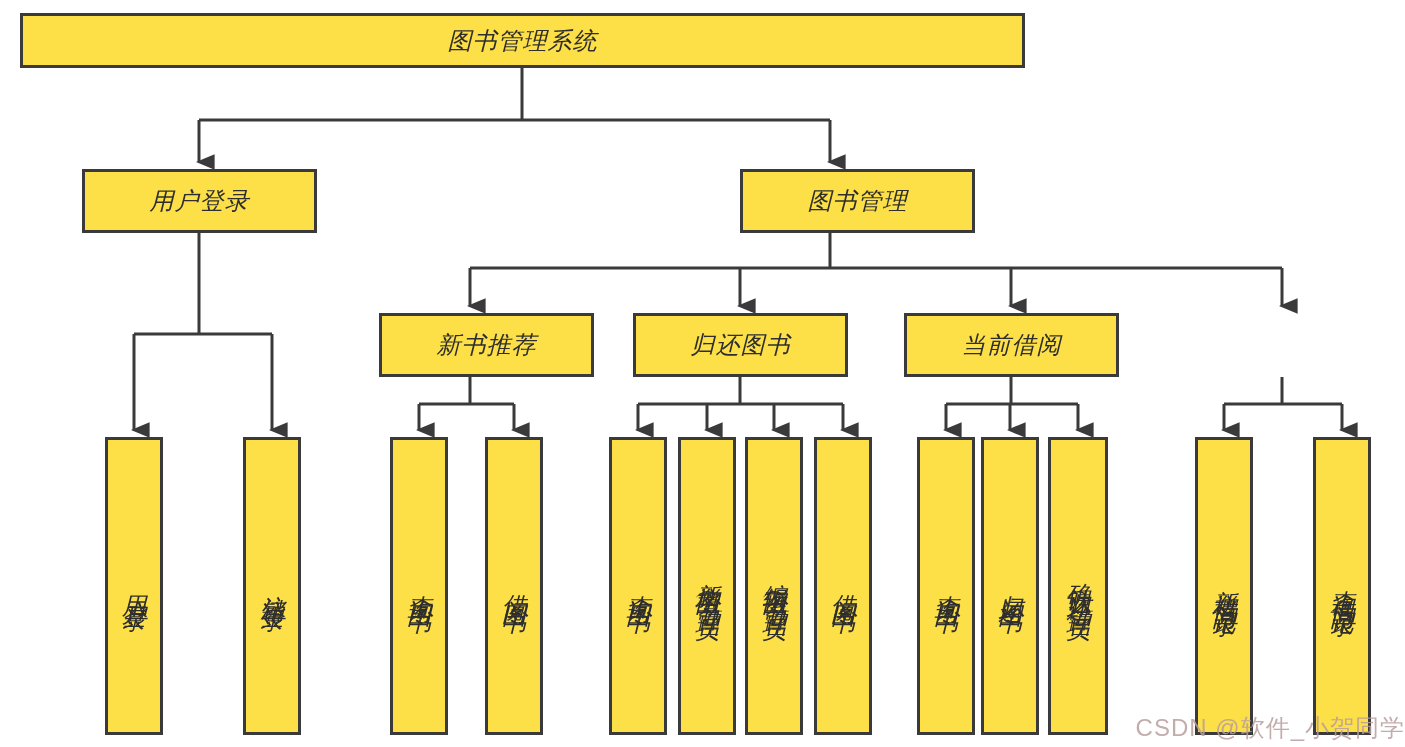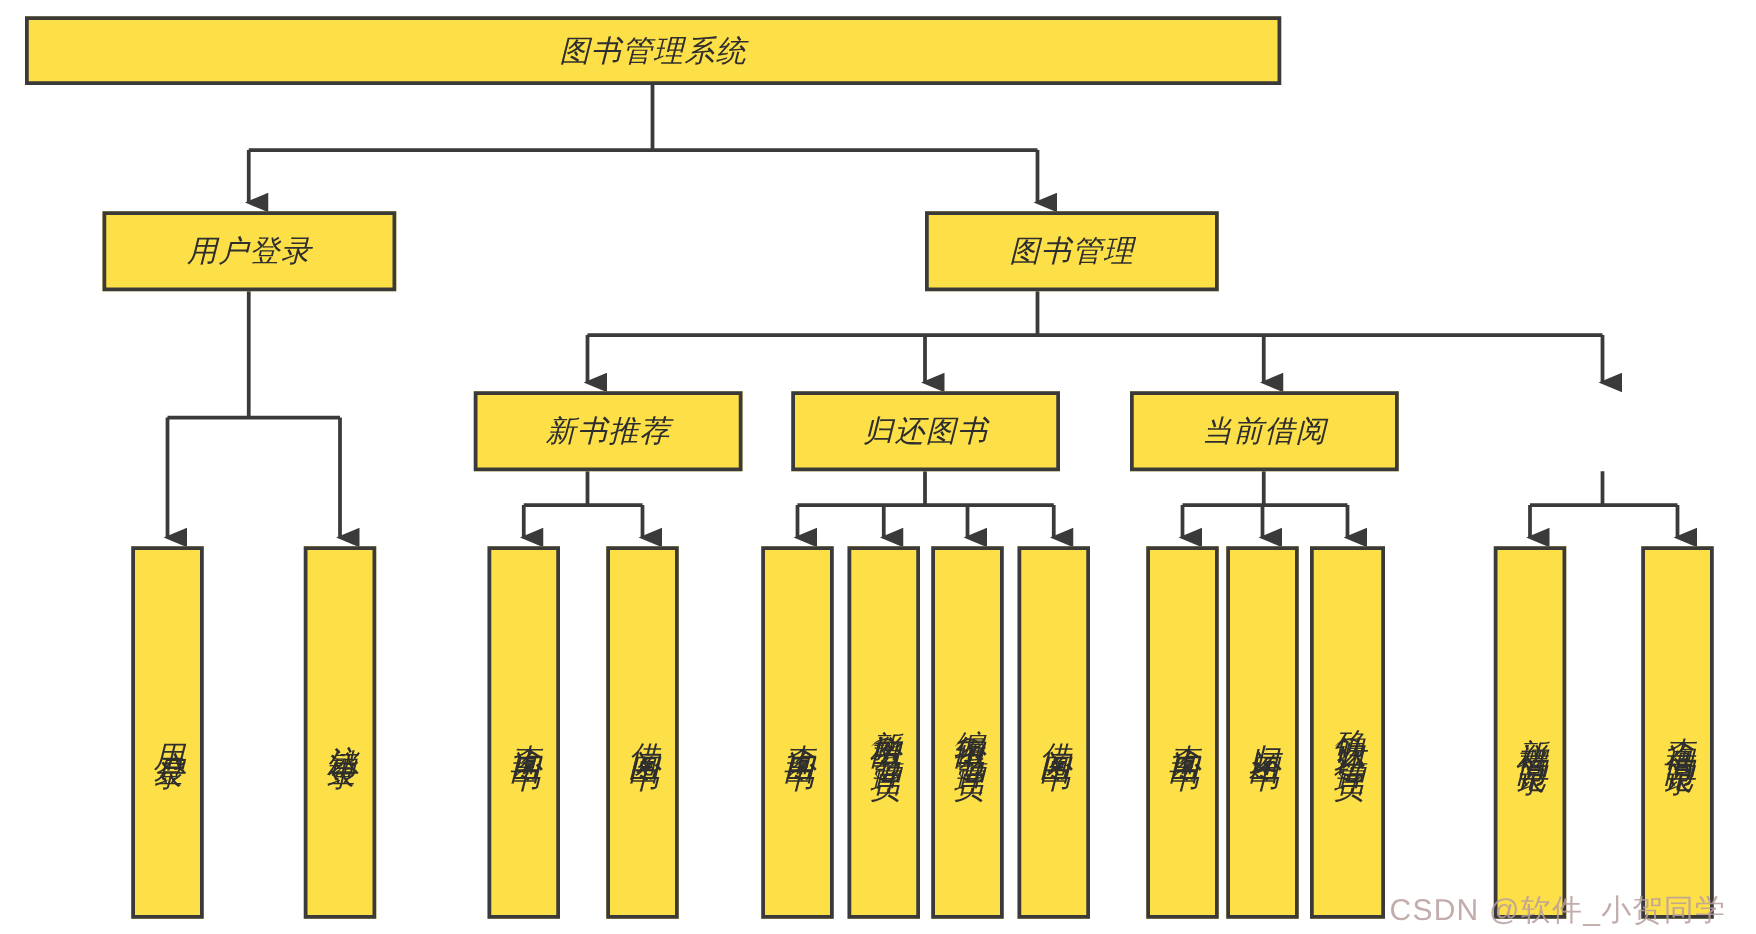--- a/index.html
+++ b/index.html
@@ -77,21 +77,21 @@
   .n-lf-5  { left: 678px; }
   .n-lf-6  { left: 745px; }
   .n-lf-7  { left: 814px; }
   .n-lf-8  { left: 917px; }
   .n-lf-9  { left: 981px; }
   .n-lf-10 { left: 1048px; width: 60px; }
   .n-lf-11 { left: 1195px; }
   .n-lf-12 { left: 1313px; }
   .watermark {
     position: absolute;
-    right: 24px;
+    right: 0;
     bottom: 3px;
     font-size: 24px;
     color: rgba(185, 158, 158, 0.85);
     letter-spacing: 1px;
     z-index: 3;
     pointer-events: none;
   }
 </style>
 </head>
 <body>

